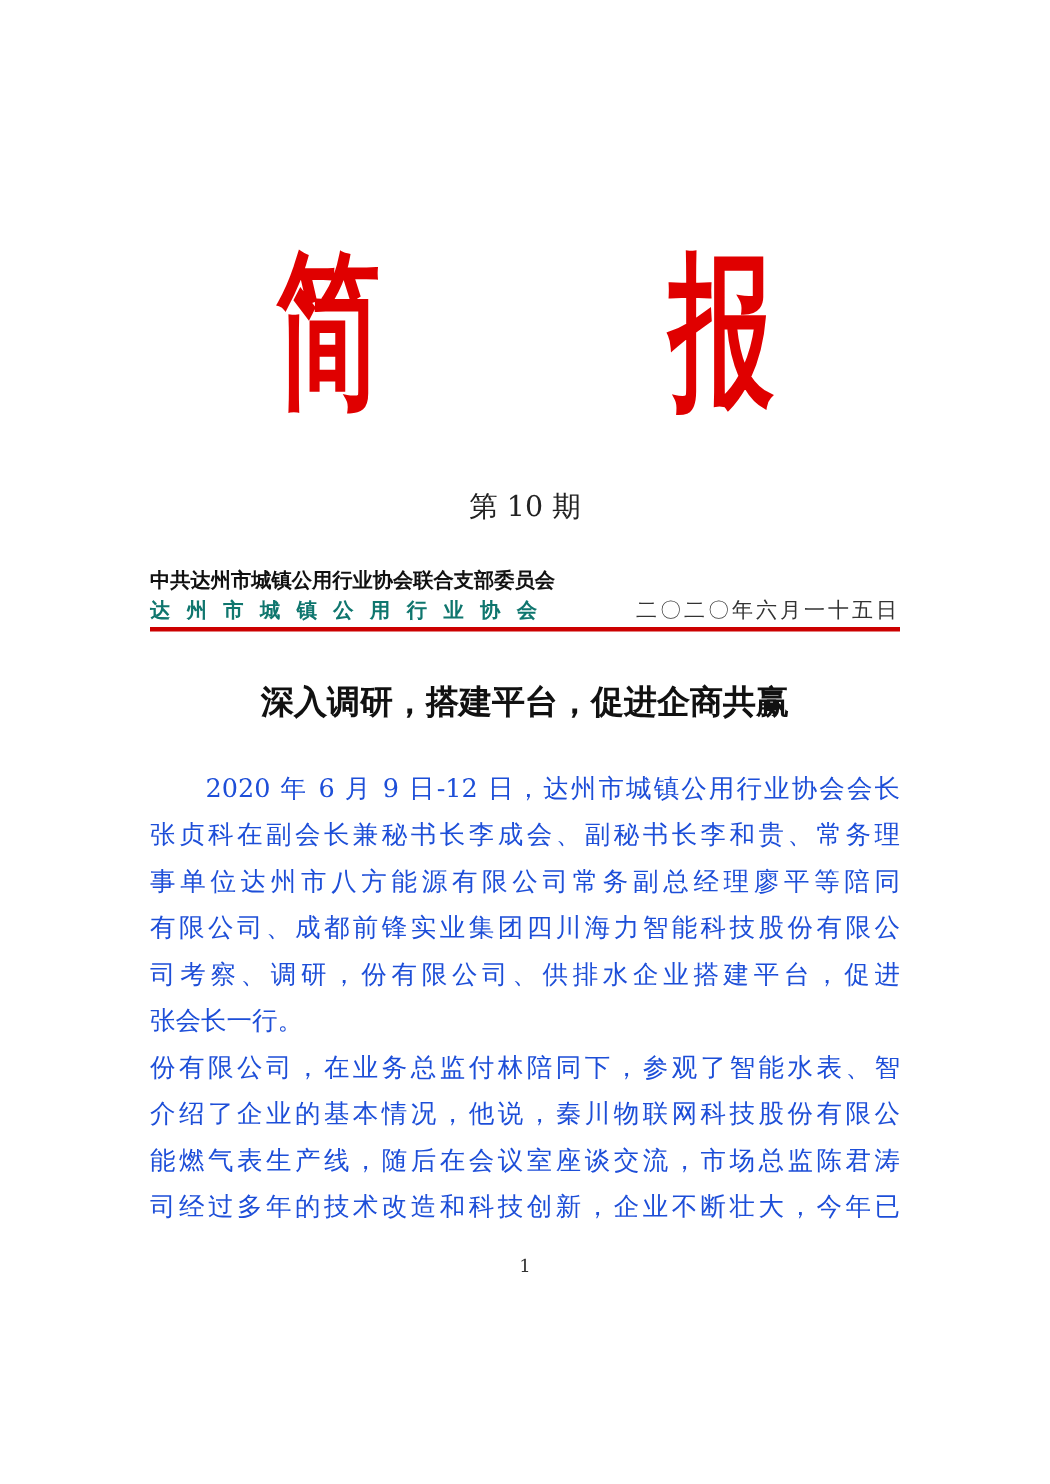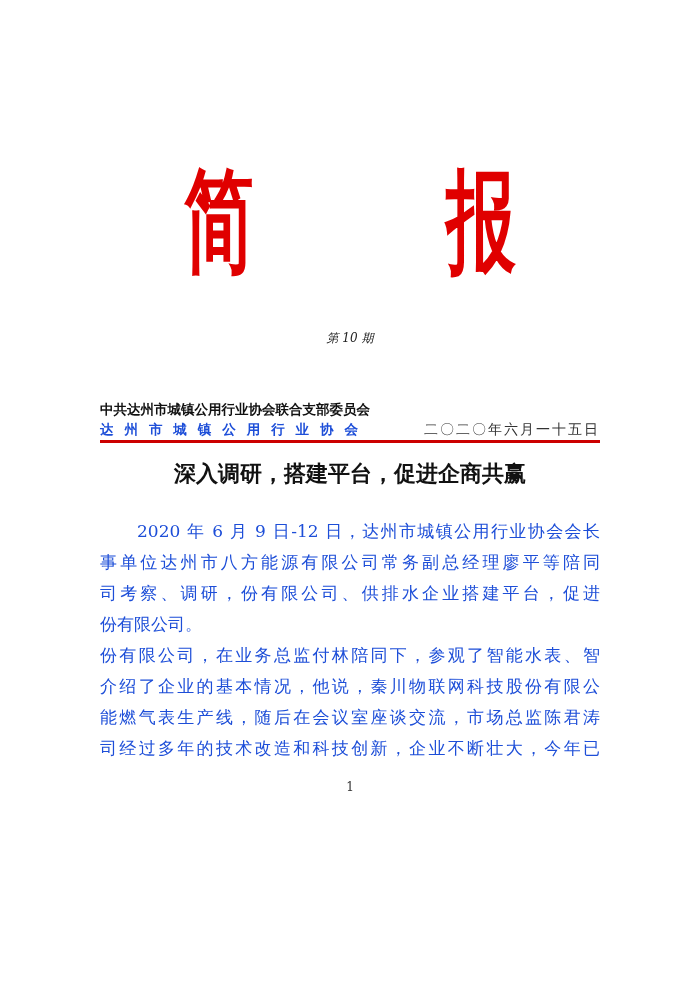--- a/index.html
+++ b/index.html
@@ -37,65 +37,64 @@
     line-height: 1;
     font-weight: bold;
     transform: scaleX(0.62);
     transform-origin: center;
     white-space: nowrap;
   }
   
   .issue-line {
     margin-top: 44px;
     text-align: center;
-    font-size: 12px;
+    font-size: 19px;
     line-height: 20px;
     color: #222;
-    font-style: italic;
   }
   
   .org-block {
-    margin-top: 51px;
+    margin-top: 29px;
   }
   .org-line1 {
     font-size: 13.5px;
     font-weight: bold;
     line-height: 20px;
     color: #111;
   }
   .org-line2-row {
     display: flex;
     justify-content: space-between;
     align-items: baseline;
     line-height: 20px;
   }
   .org-line2 {
     display: inline-block;
     width: 258px;
     font-size: 13.5px;
     font-weight: bold;
     text-align: justify;
     text-align-last: justify;
-    color: #1d4ed8;
+    color: #0f766e;
   }
   .issue-date {
     font-size: 14px;
     letter-spacing: 2px;
     color: #333;
     white-space: nowrap;
   }
   
   .red-rule {
     margin-top: 1px;
     border-top: 3px solid #cc0000;
     width: 500px;
   }
   
   .headline {
-    margin-top: 16px;
+    margin-top: 33px;
     text-align: center;
     font-size: 22px;
     font-weight: bold;
     line-height: 28px;
     color: #111;
     white-space: nowrap;
   }
   
   .body-text {
     margin-top: 29px;
@@ -139,23 +138,25 @@
         <span class="issue-date">二〇二〇年六月一十五日</span>
       </div>
     </div>
 
     <div class="red-rule" style="border-top-color: rgb(204, 0, 0);"></div>
 
     <h1 class="headline">深入调研，搭建平台，促进企商共赢</h1>
 
     <div class="body-text" id="body-paragraphs">
         <div class="body-line first-line">2020 年 6 月 9 日-12 日，达州市城镇公用行业协会会长</div>
+        <div class="body-line">张贞科在副会长兼秘书长李成会、副秘书长李和贵、常务理</div>
         <div class="body-line">事单位达州市八方能源有限公司常务副总经理廖平等陪同</div>
+        <div class="body-line">有限公司、成都前锋实业集团四川海力智能科技股份有限公</div>
         <div class="body-line">司考察、调研，份有限公司、供排水企业搭建平台，促进</div>
-        <div class="body-line last-line">份有限公司。</div>
+        <div class="body-line last-line">张会长一行。</div>
         <div class="body-line">份有限公司，在业务总监付林陪同下，参观了智能水表、智</div>
         <div class="body-line">介绍了企业的基本情况，他说，秦川物联网科技股份有限公</div>
         <div class="body-line">能燃气表生产线，随后在会议室座谈交流，市场总监陈君涛</div>
         <div class="body-line">司经过多年的技术改造和科技创新，企业不断壮大，今年已</div>
       </div>
 
     <div class="page-number">1</div>
 
   </div>
 </div>

